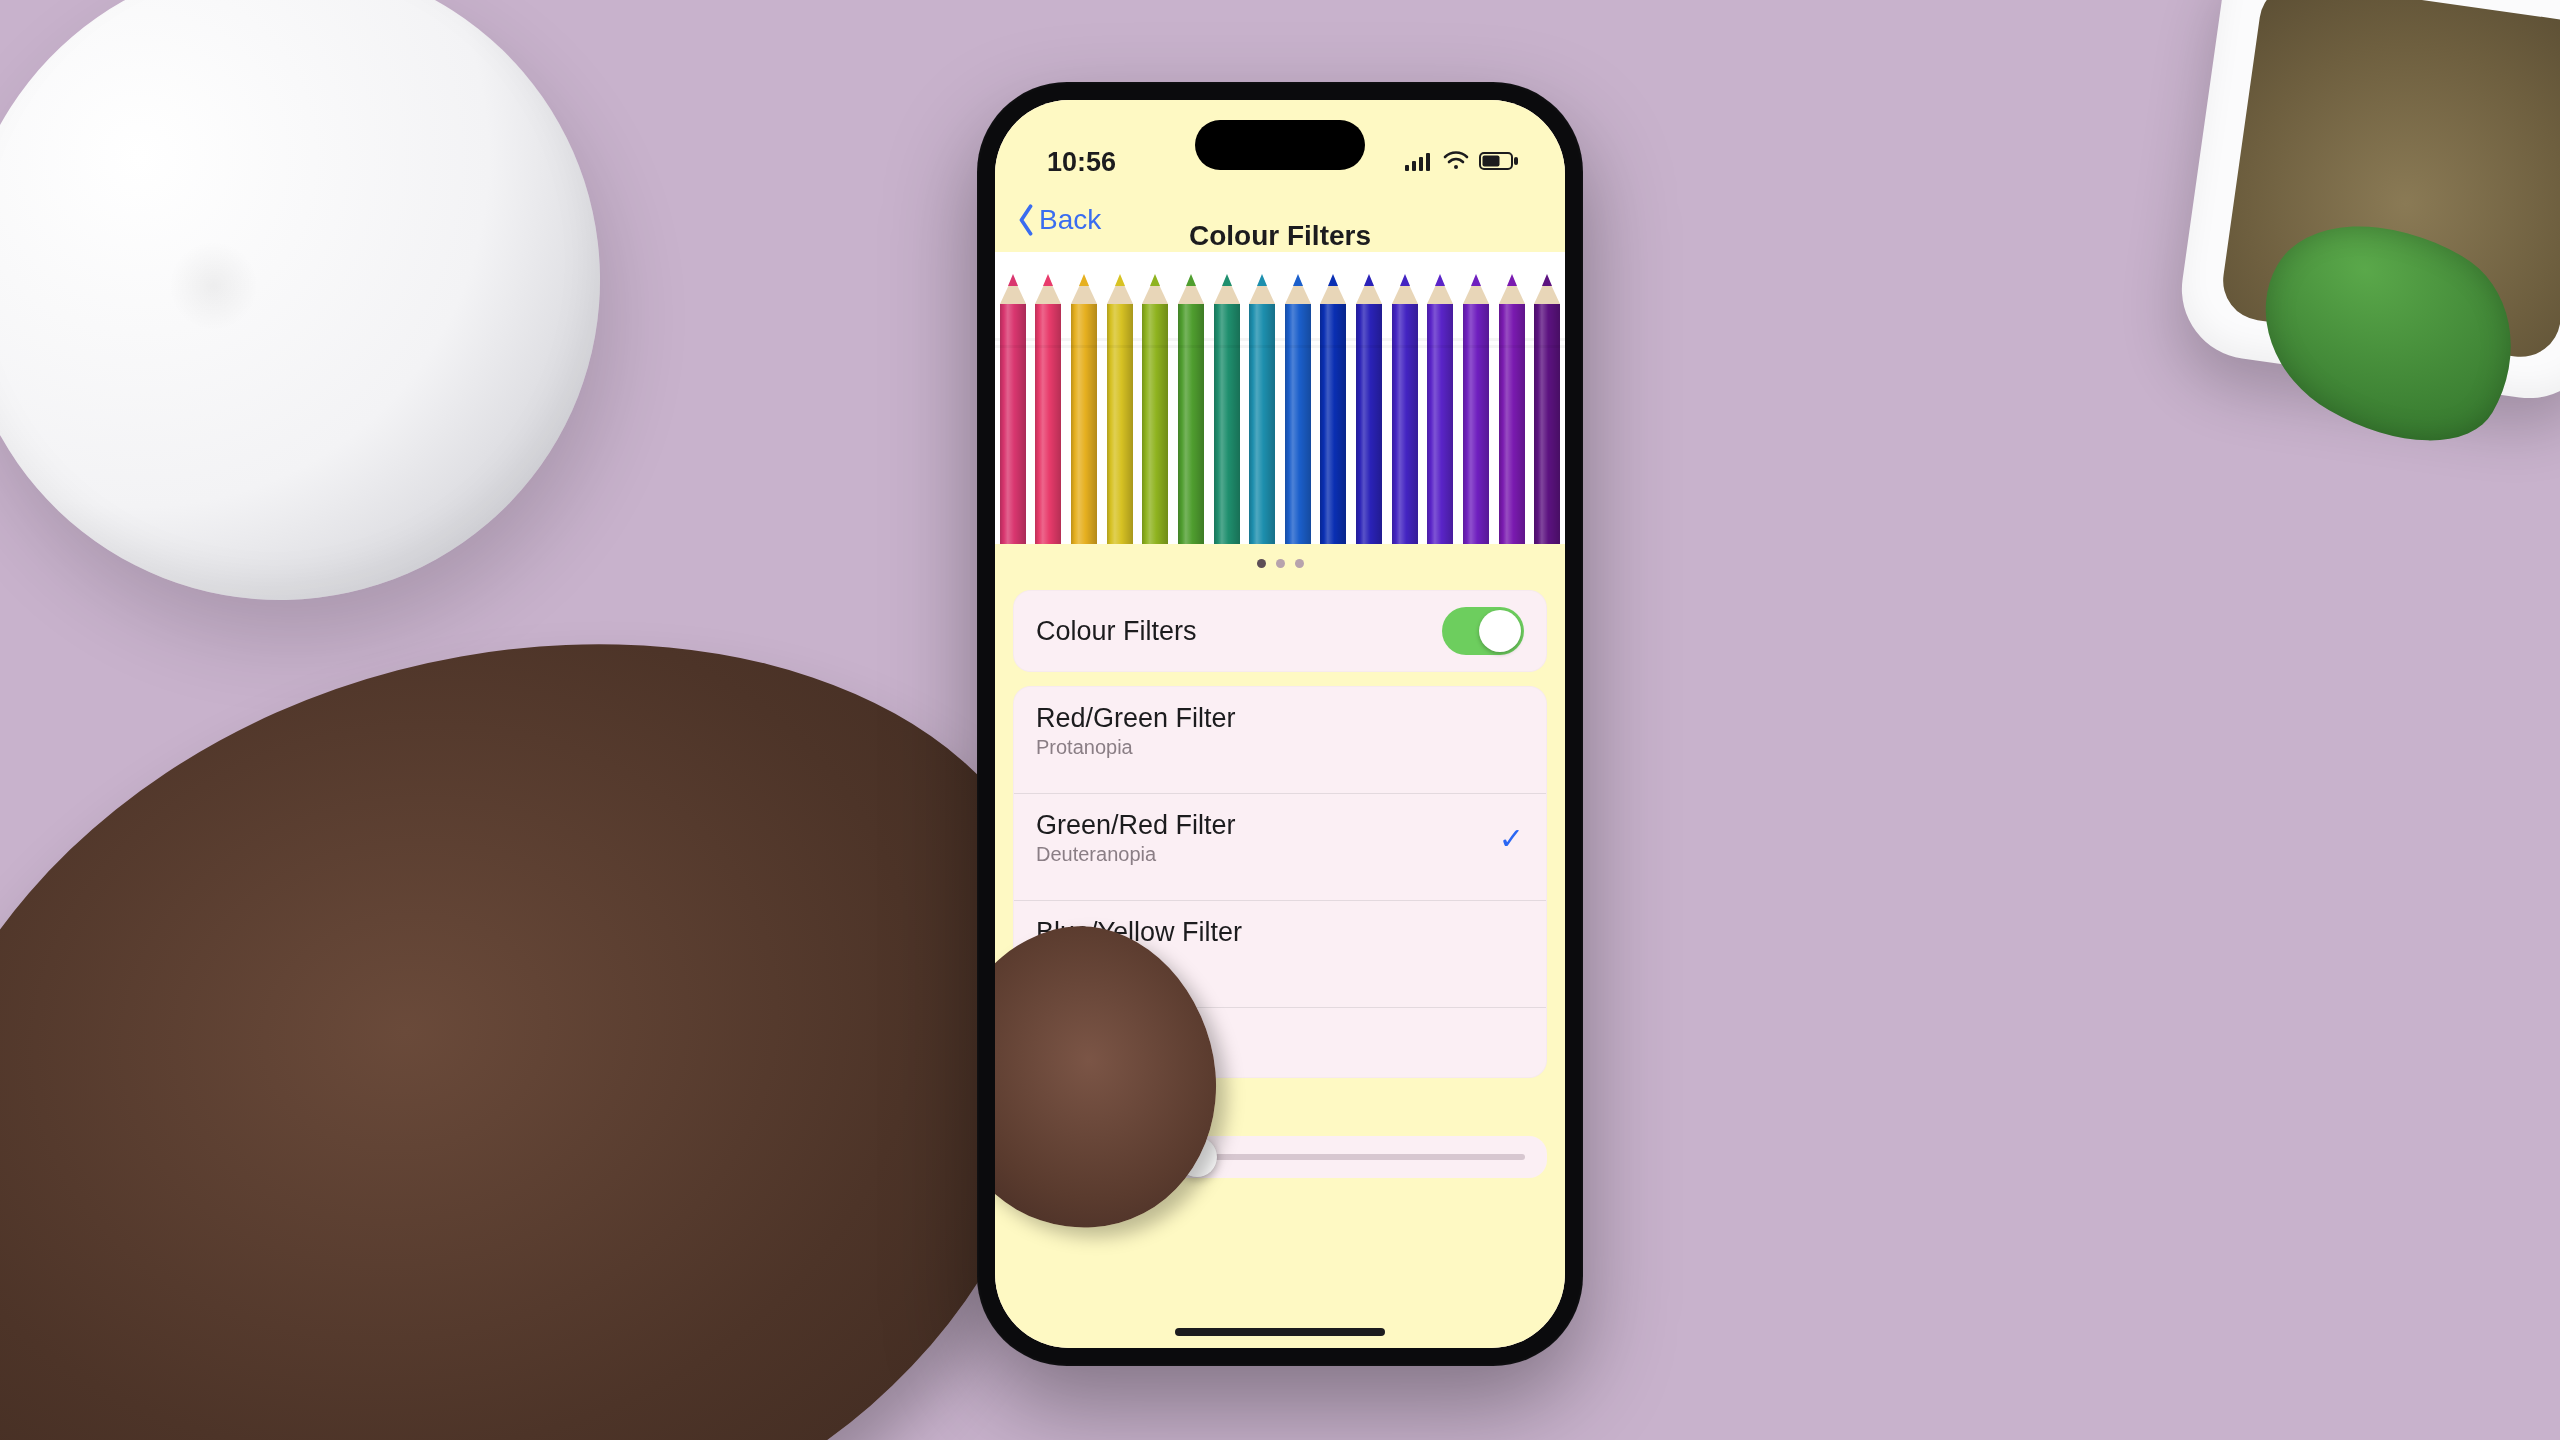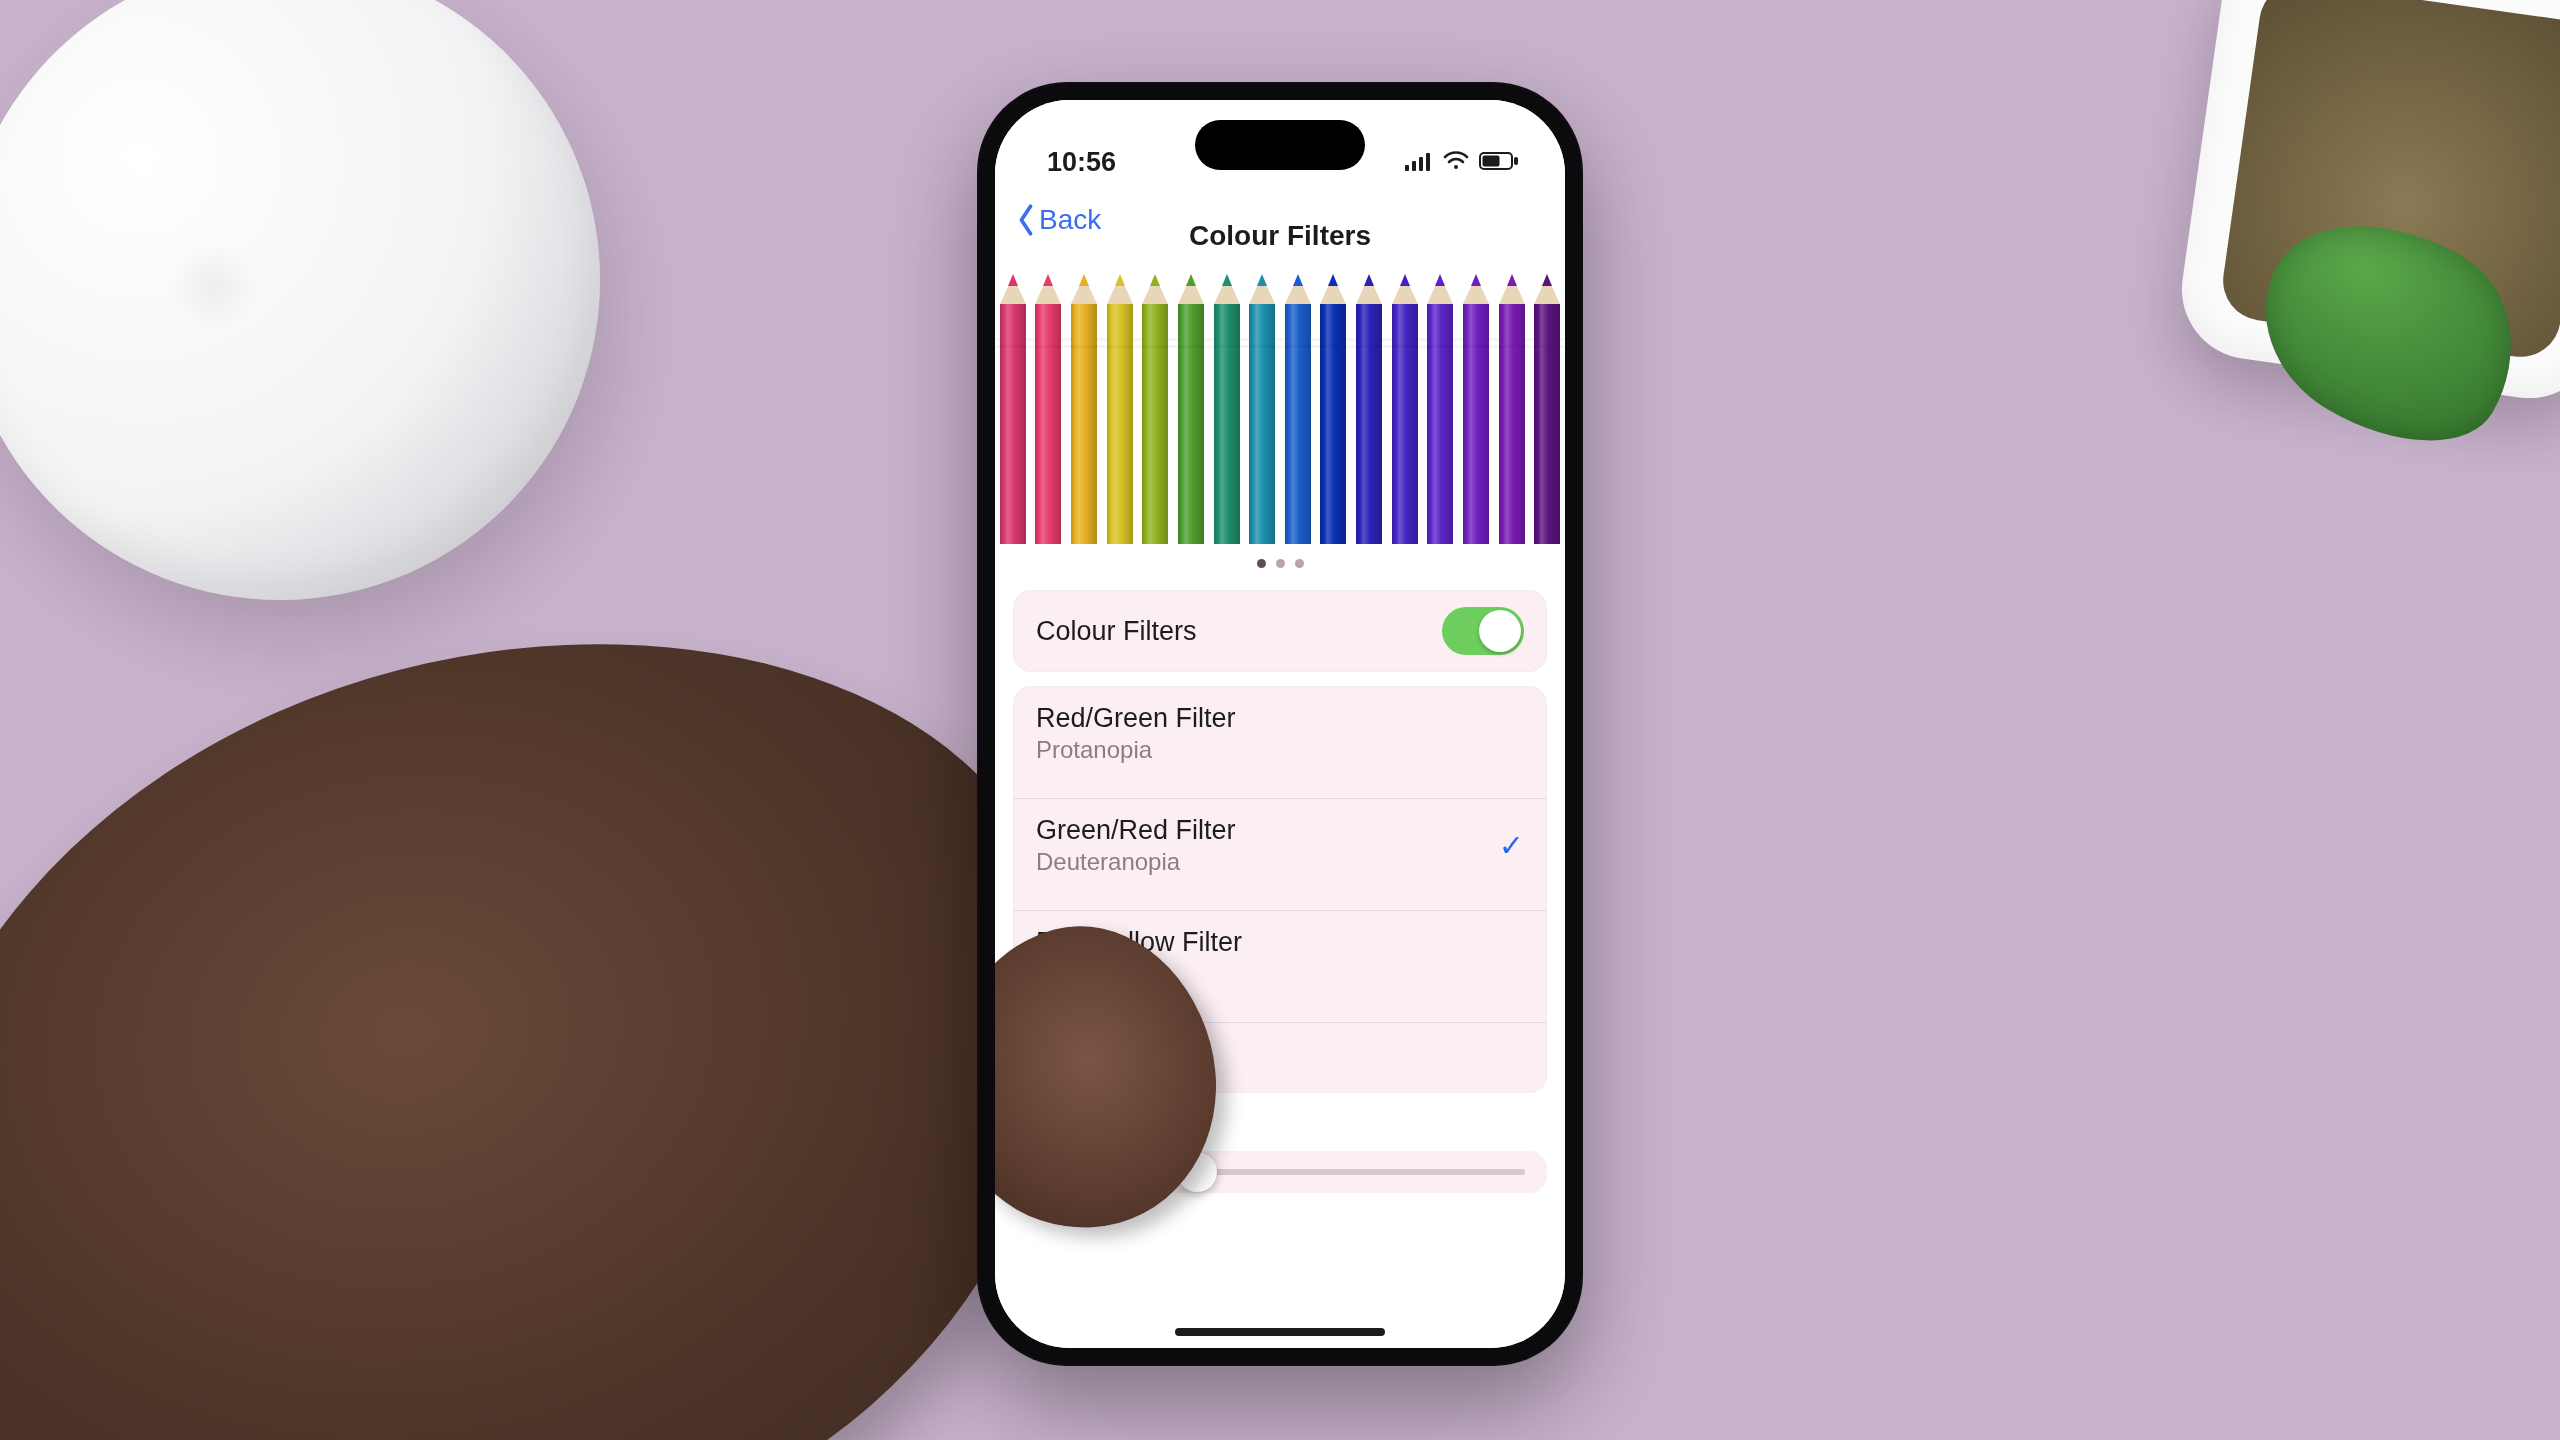--- a/index.html
+++ b/index.html
@@ -79,21 +79,21 @@
   }
   .island{
     position:absolute; top:20px; left:50%; transform:translateX(-50%);
     width:170px; height:50px; background:#000; border-radius:30px; z-index:50;
   }
 
   
   .screen{
     position:absolute; inset:0;
     display:flex; flex-direction:column;
-    background: #ffffff;
+    background: #fef9c3;
   }
   .statusbar{
     height:88px; display:flex; align-items:flex-end; justify-content:space-between;
     padding: 0 46px 10px 52px;
     font-weight:600; font-size:27px; color:#1c1c1e;
   }
   .status-right{ display:flex; gap:10px; align-items:center; }
   .cell-icon, .wifi-icon, .batt-icon { display:inline-block; }
 
   .navbar{
@@ -160,21 +160,21 @@
     overflow:hidden;
     border: 0.5px solid rgba(0,0,0,0.02);
   }
   .row{
     min-height:70px; padding: 16px 22px;
     display:flex; align-items:center; justify-content:space-between;
     color:#1c1c1e; font-size:27px;
   }
   .row + .row{ border-top:1px solid rgba(60,60,67,0.12);margin-top:18px; }
   .row .labels{ display:flex; flex-direction:column; gap:2px; }
-  .row .sub{ font-size:24px; color:#8a7e85; }
+  .row .sub{ font-size:20px; color:#8a7e85; }
   .check{ color:#2a67f3; font-size:30px; }
 
   
   .switch{
     width:82px; height:48px; border-radius:24px; position:relative;
     background:#6dce5e;
     transition:.2s;
   }
   .switch .knob{
     position:absolute; top:3px; right:3px; width:42px; height:42px; border-radius:50%;

